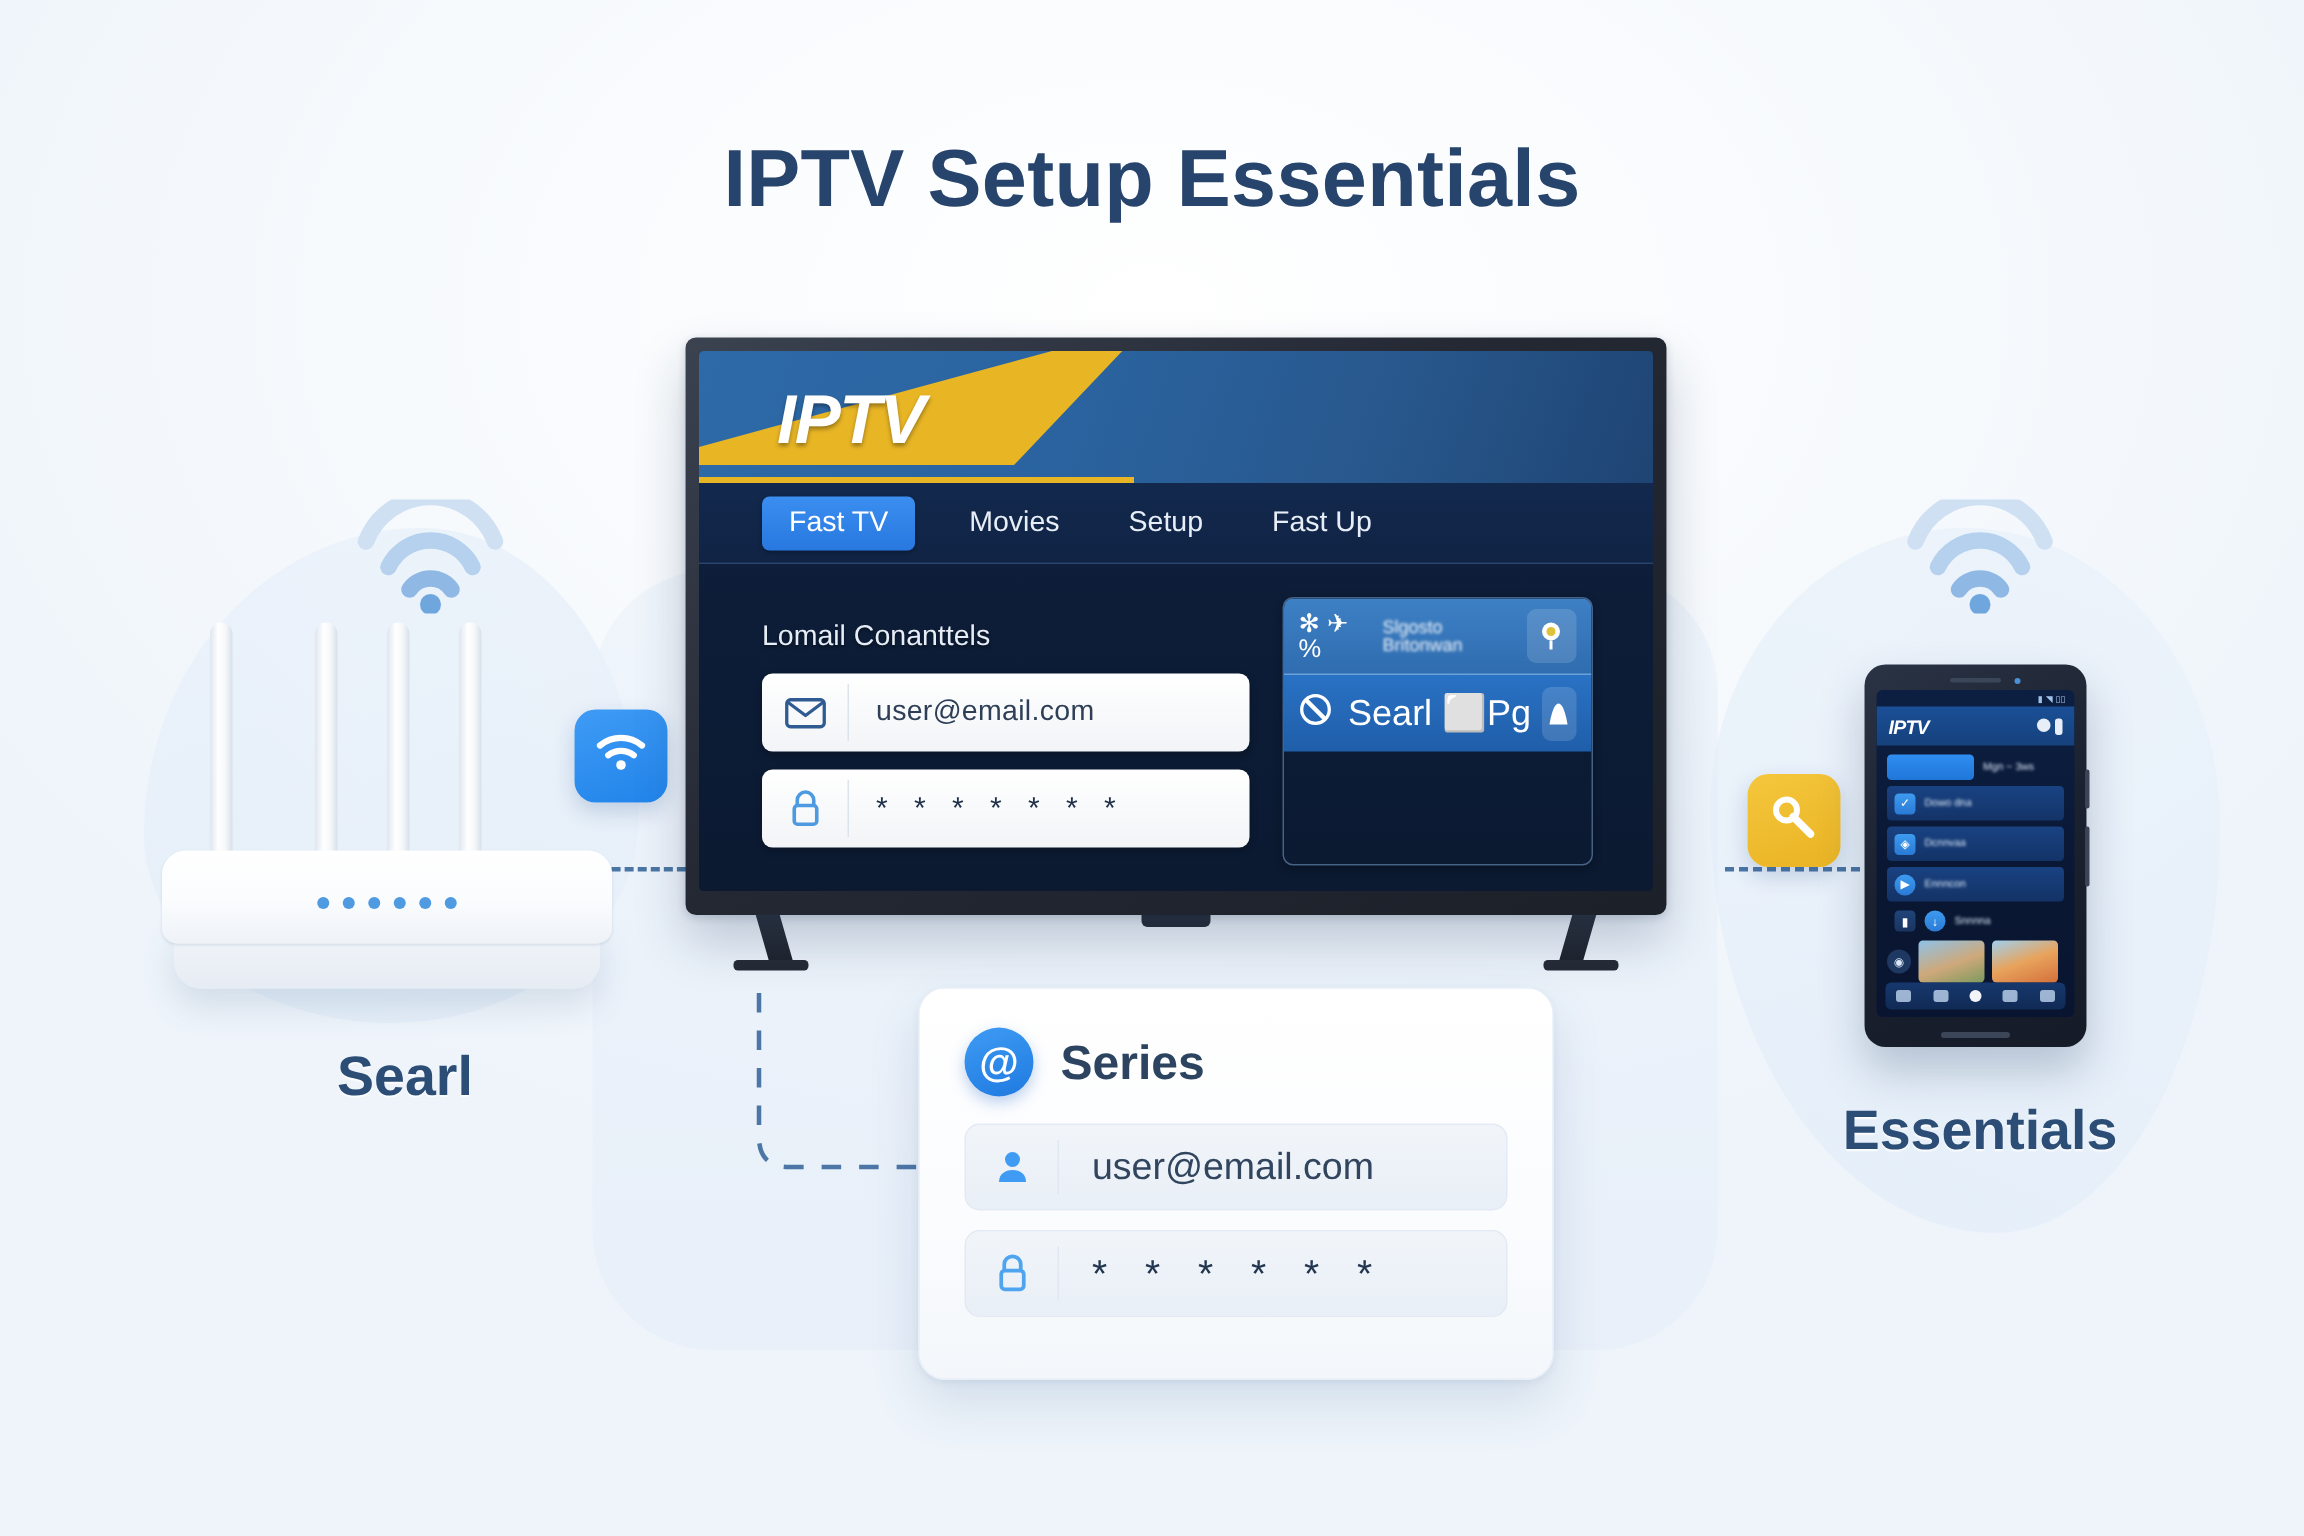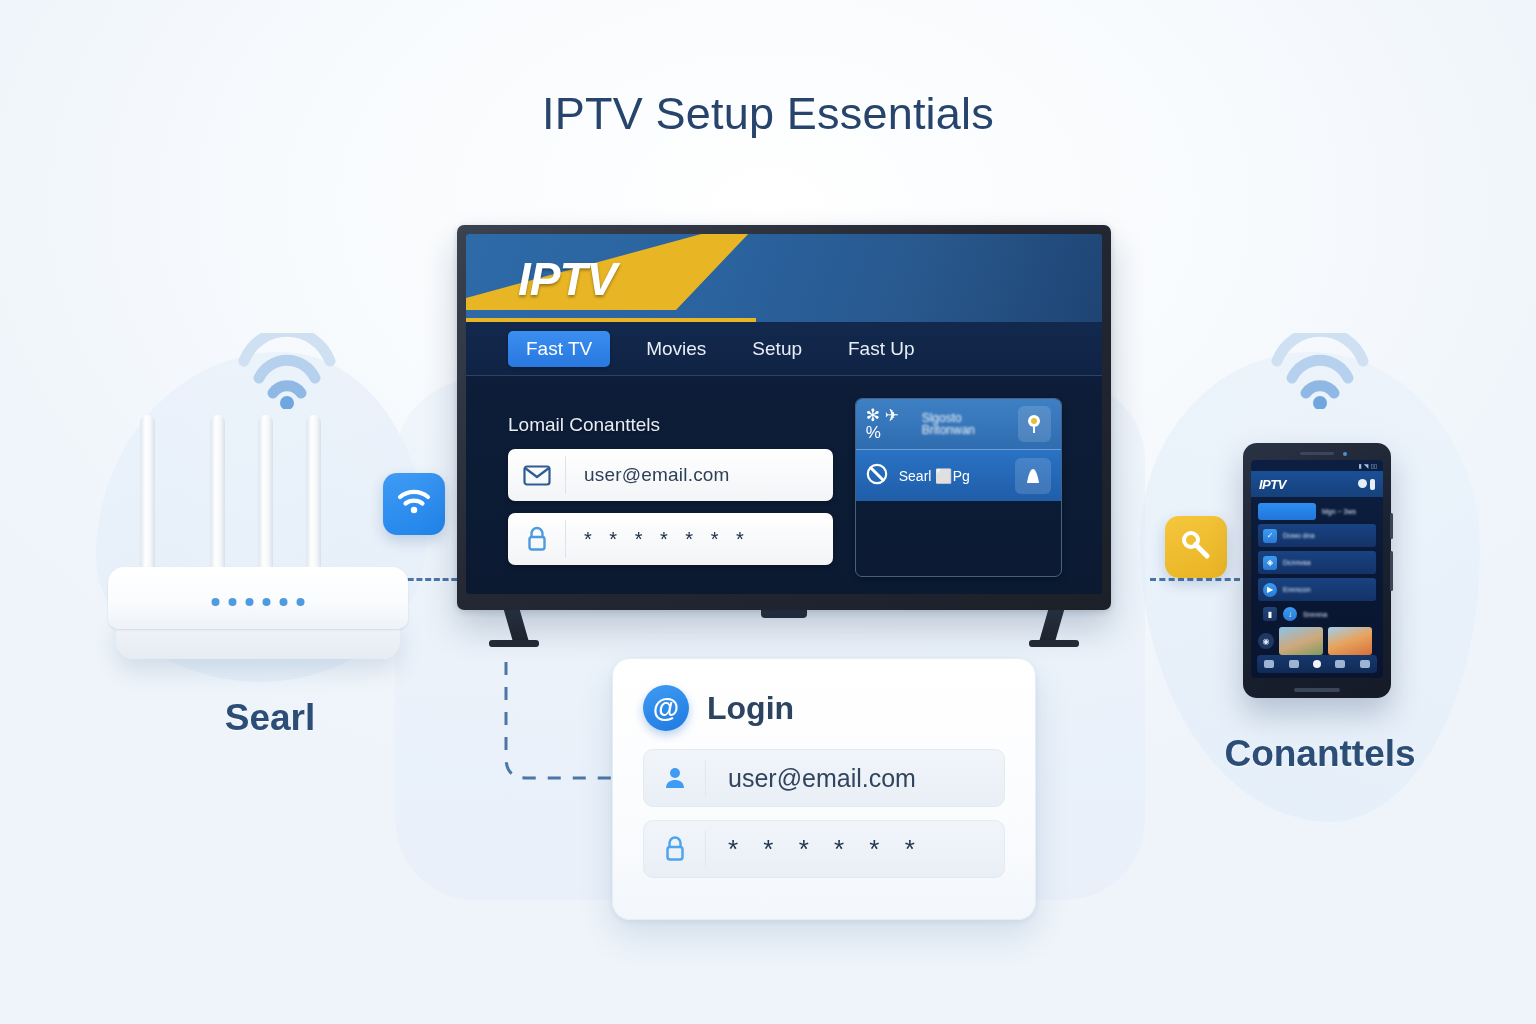--- a/index.html
+++ b/index.html
@@ -36,21 +36,21 @@
   .blob-right {
     left: 1140px; top: 352px; width: 340px; height: 470px;
     border-radius: 50% 50% 44% 56% / 40% 42% 58% 60%;
     background: linear-gradient(200deg, #eaf2fb 0%, #e3eef9 100%);
   }
 
   
   #title {
     position: absolute; left: 0; top: 88px; width: 100%;
     text-align: center;
-    font-size: 45px; font-weight: 400; letter-spacing: .2px;
+    font-size: 54px; font-weight: 700; letter-spacing: .2px;
     color: #27456c;
     text-shadow: 0 1px 1px rgba(255,255,255,.9);
   }
 
   
   .dash-h {
     position: absolute; height: 0;
     border-top: 3px dashed #2f6096;
     opacity: .85;
   }
@@ -157,21 +157,21 @@
     box-shadow: 0 2px 6px rgba(0,0,0,.3);
   }
   .tv-panel-row { display: flex; align-items: center; height: 51px; padding: 0 10px; gap: 7px; }
   .tv-panel-row.top {
     background: linear-gradient(180deg, #3e80c4 0%, #2f6cb0 100%);
     border-bottom: 1px solid rgba(160,200,240,.45);
   }
   .tv-panel-row.bottom { background: linear-gradient(180deg, #2a72c4 0%, #1f5ea9 100%); }
   .tv-glyph { color: #fff; font-size: 17px; line-height: 1; }
   .tv-glyph.blurred { filter: blur(1.1px); font-size: 12px; opacity: .92; }
-  .tv-panel-text { color: #ffffff; font-size: 14px; margin-left: 4px; white-space: nowrap; }
+  .tv-panel-text { color: #ffffff; font-size: 24px; margin-left: 4px; white-space: nowrap; }
   .tv-panel-btn {
     margin-left: auto; width: 36px; height: 36px; border-radius: 6px;
     background: rgba(255,255,255,.14);
     display: flex; align-items: center; justify-content: center;
   }
 
   
   #router { position: absolute; left: 108px; top: 415px; width: 300px; height: 255px; }
   .antenna {
     position: absolute; top: 0; width: 15px; height: 160px;
@@ -559,26 +559,26 @@
         <span class="ph-navico circle"></span>
         <span class="ph-navico"></span>
         <span class="ph-navico"></span>
       </div>
     </div>
   </div>
 
   <div class="caption" id="caption-router">
     <div>Searl</div>
   </div>
-  <div class="caption" id="caption-phone">Conanttels</div>
+  <div class="caption" id="caption-phone">Essentials</div>
 
   <div id="login-card">
     <div id="login-head">
       <div id="login-at">@</div>
-      <div id="login-title">Login</div>
+      <div id="login-title">Series</div>
     </div>
 
     <div class="login-field">
       <div class="login-field-icon">
         <svg width="26" height="26" viewBox="0 0 26 26">
           <circle cx="13" cy="8" r="5" fill="#3f9bf3"></circle>
           <path d="M4 23 C4 17 9 15 13 15 C17 15 22 17 22 23 Z" fill="#3f9bf3"></path>
         </svg>
       </div>
       <div class="login-field-val">user@email.com</div>

